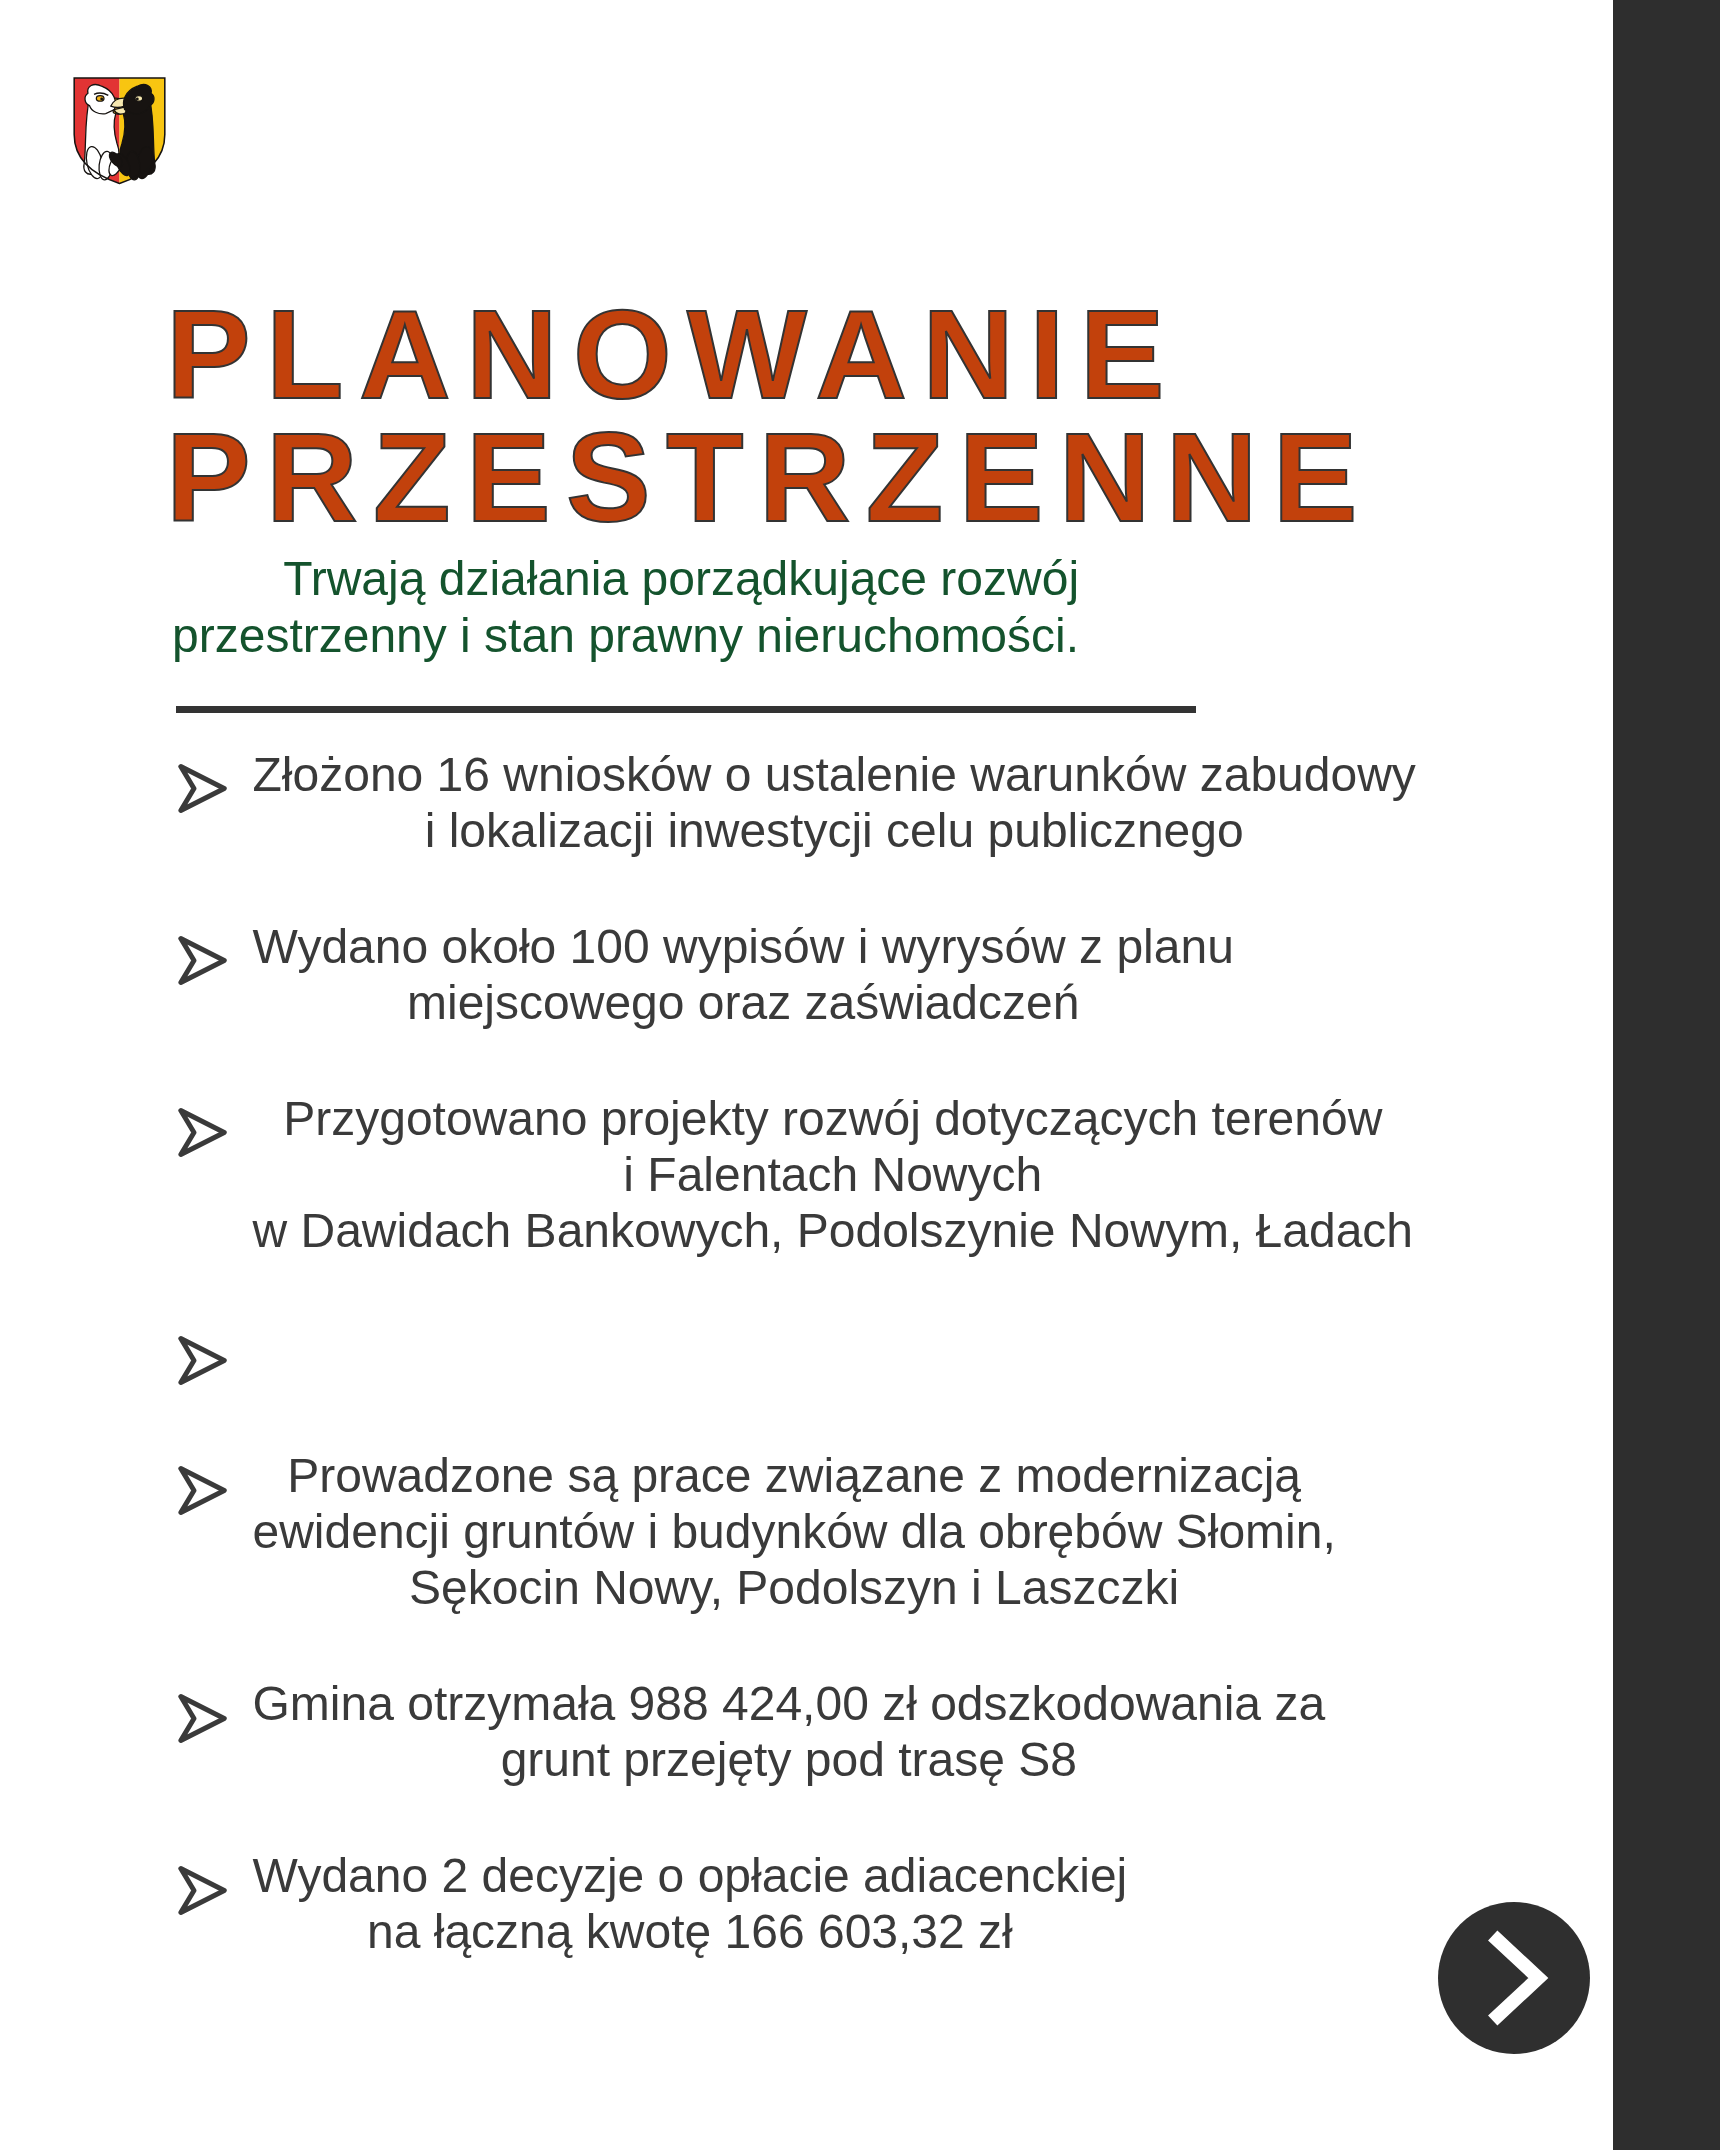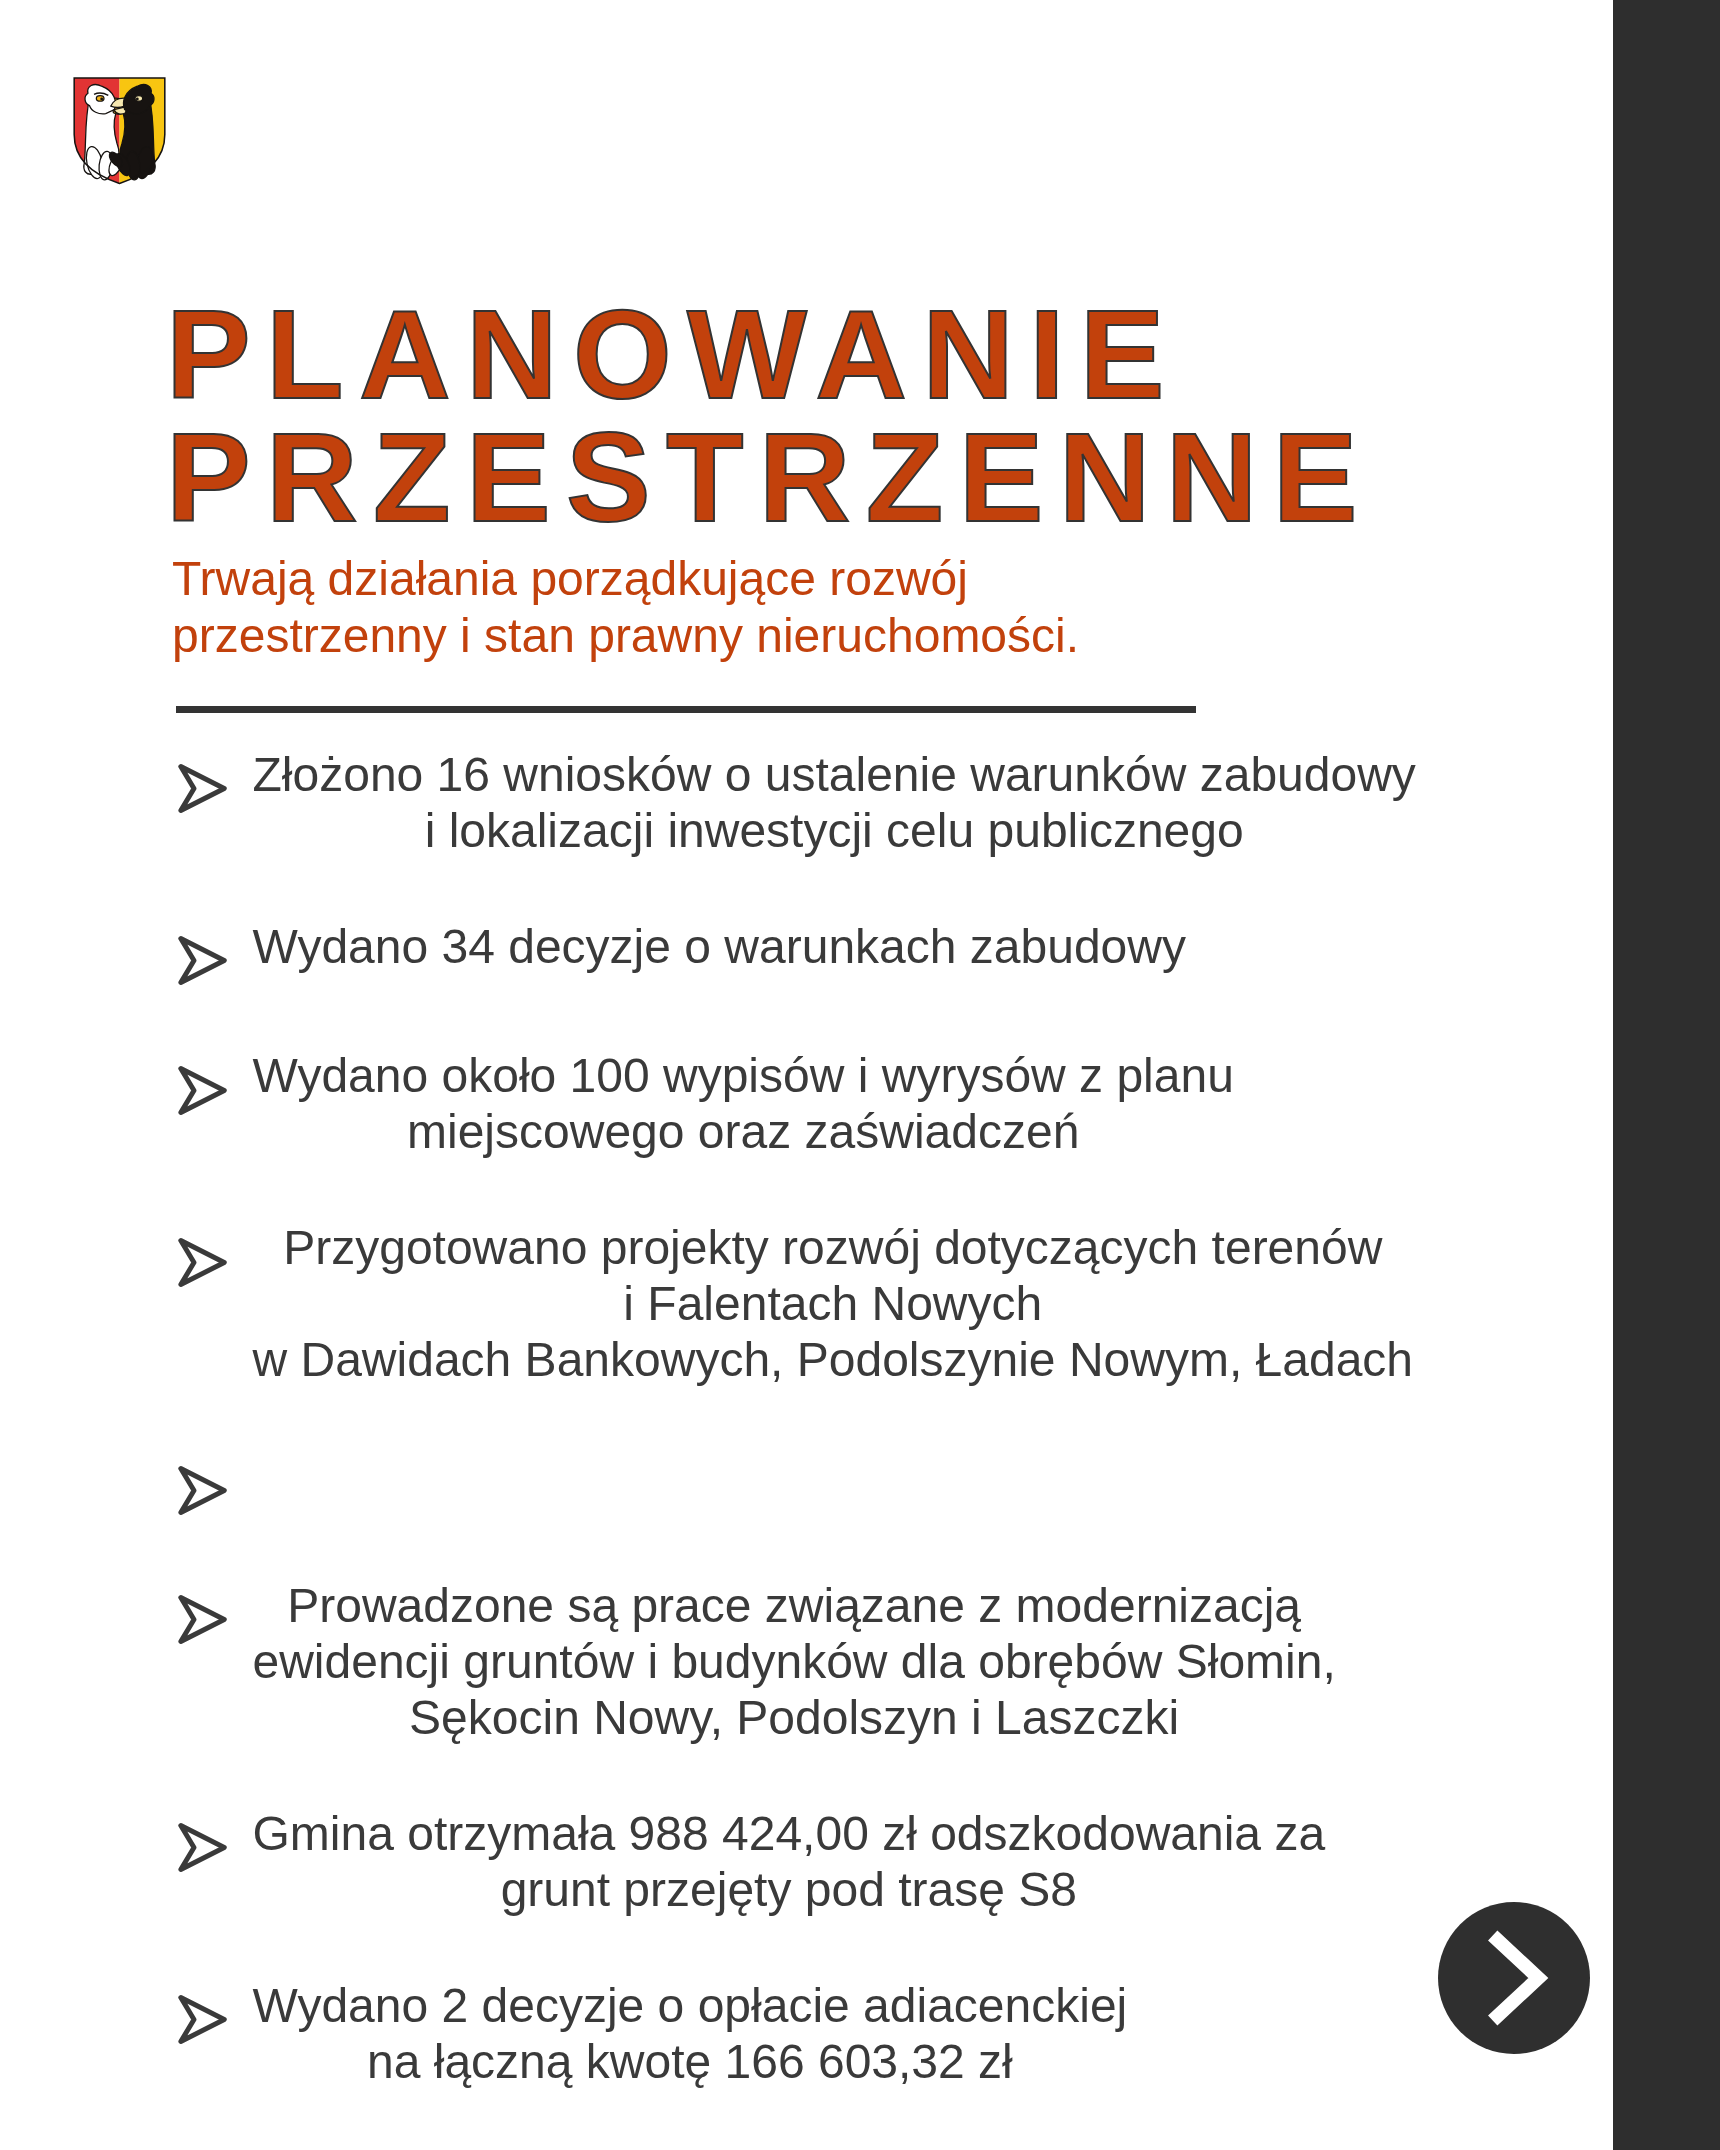--- a/index.html
+++ b/index.html
@@ -26,21 +26,22 @@
     font-size:127px;line-height:123px;
     font-weight:700;
     letter-spacing:15.3px;
     color:#c2410c;
     -webkit-text-stroke:2px #333333;
   }
   .page-subtitle{
     position:absolute;left:172px;top:502px;
     font-size:48px;line-height:57px;
     font-weight:400;
-    color:#c2410c;
+    color:#14532d;
+    text-align:right;
   }
   .page-subtitle .line{display:block;}
   .title-underline{
     position:absolute;left:176px;top:706px;
     width:1020px;height:7.1px;
     background:#333333;
   }
   .items{
     position:absolute;left:172px;top:747px;
     width:1412px;
@@ -132,30 +133,20 @@
           <span class="item-line">i lokalizacji inwestycji celu publicznego</span>
         </span>
   </li>
       <li class="item">
     <span class="arrow-wrap">
       <svg viewBox="0 0 100 100" aria-hidden="true">
         <path d="M16,10 L95,50 L16,90 L40,50 Z" fill="none" stroke="#3a3a3a" stroke-width="9" stroke-linejoin="round"></path>
       </svg>
     </span>
     <span class="item-text">
-          <span class="item-line">Wydano 34 decyzje o warunkach zabudowy</span>
-        </span>
-  </li>
-      <li class="item">
-    <span class="arrow-wrap">
-      <svg viewBox="0 0 100 100" aria-hidden="true">
-        <path d="M16,10 L95,50 L16,90 L40,50 Z" fill="none" stroke="#3a3a3a" stroke-width="9" stroke-linejoin="round"></path>
-      </svg>
-    </span>
-    <span class="item-text">
           <span class="item-line">Wydano około 100 wypisów i wyrysów z planu</span>
           <span class="item-line">miejscowego oraz zaświadczeń</span>
         </span>
   </li>
       <li class="item">
     <span class="arrow-wrap">
       <svg viewBox="0 0 100 100" aria-hidden="true">
         <path d="M16,10 L95,50 L16,90 L40,50 Z" fill="none" stroke="#3a3a3a" stroke-width="9" stroke-linejoin="round"></path>
       </svg>
     </span>

